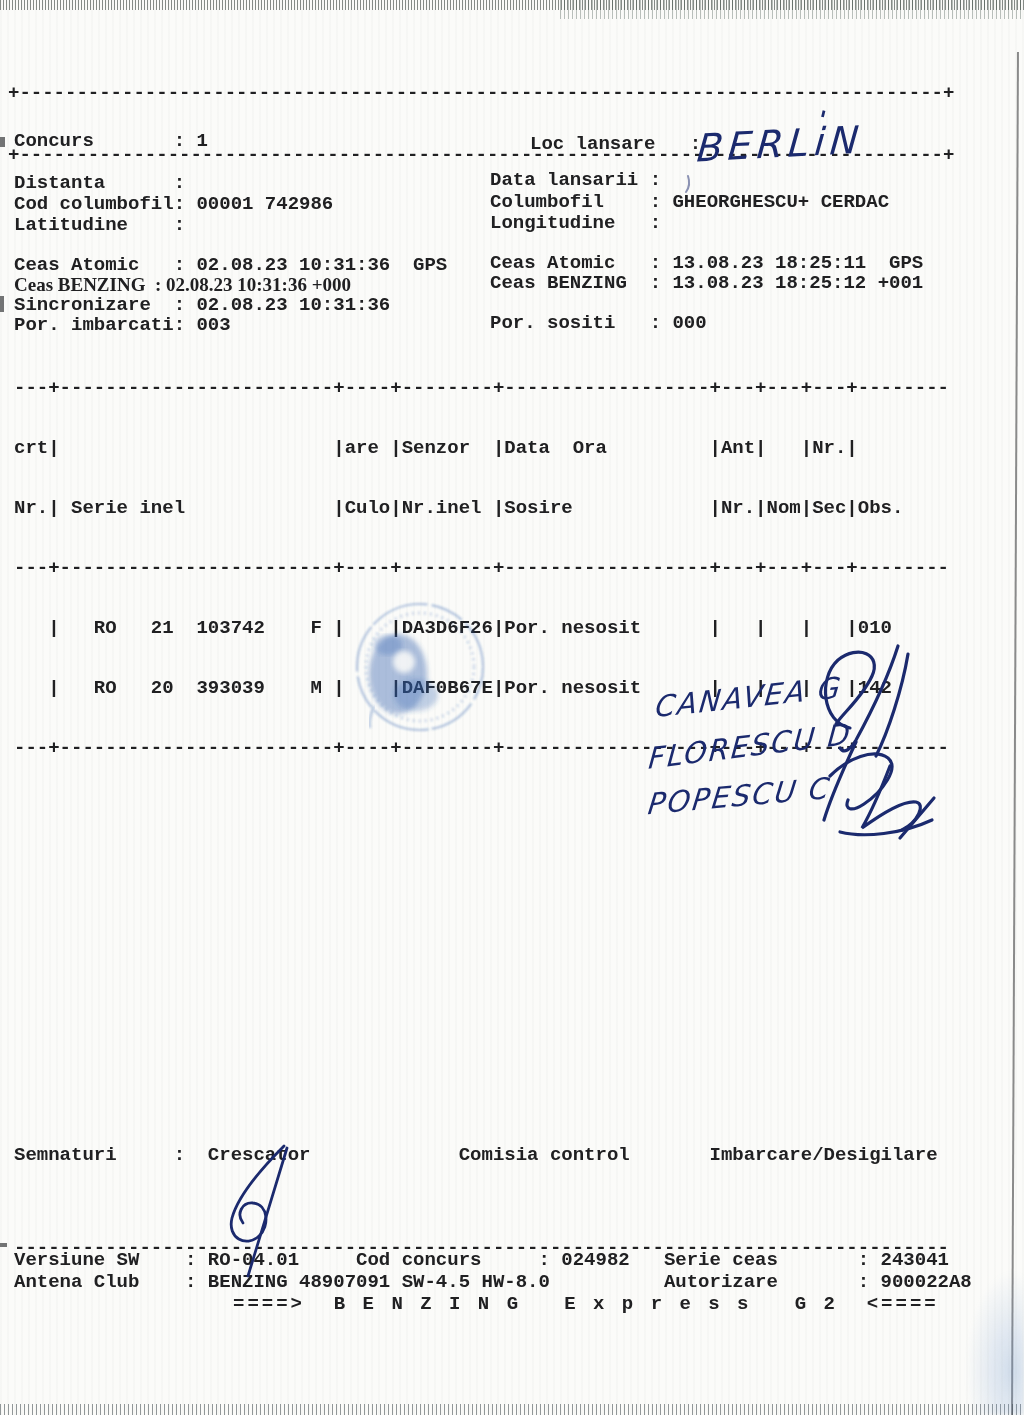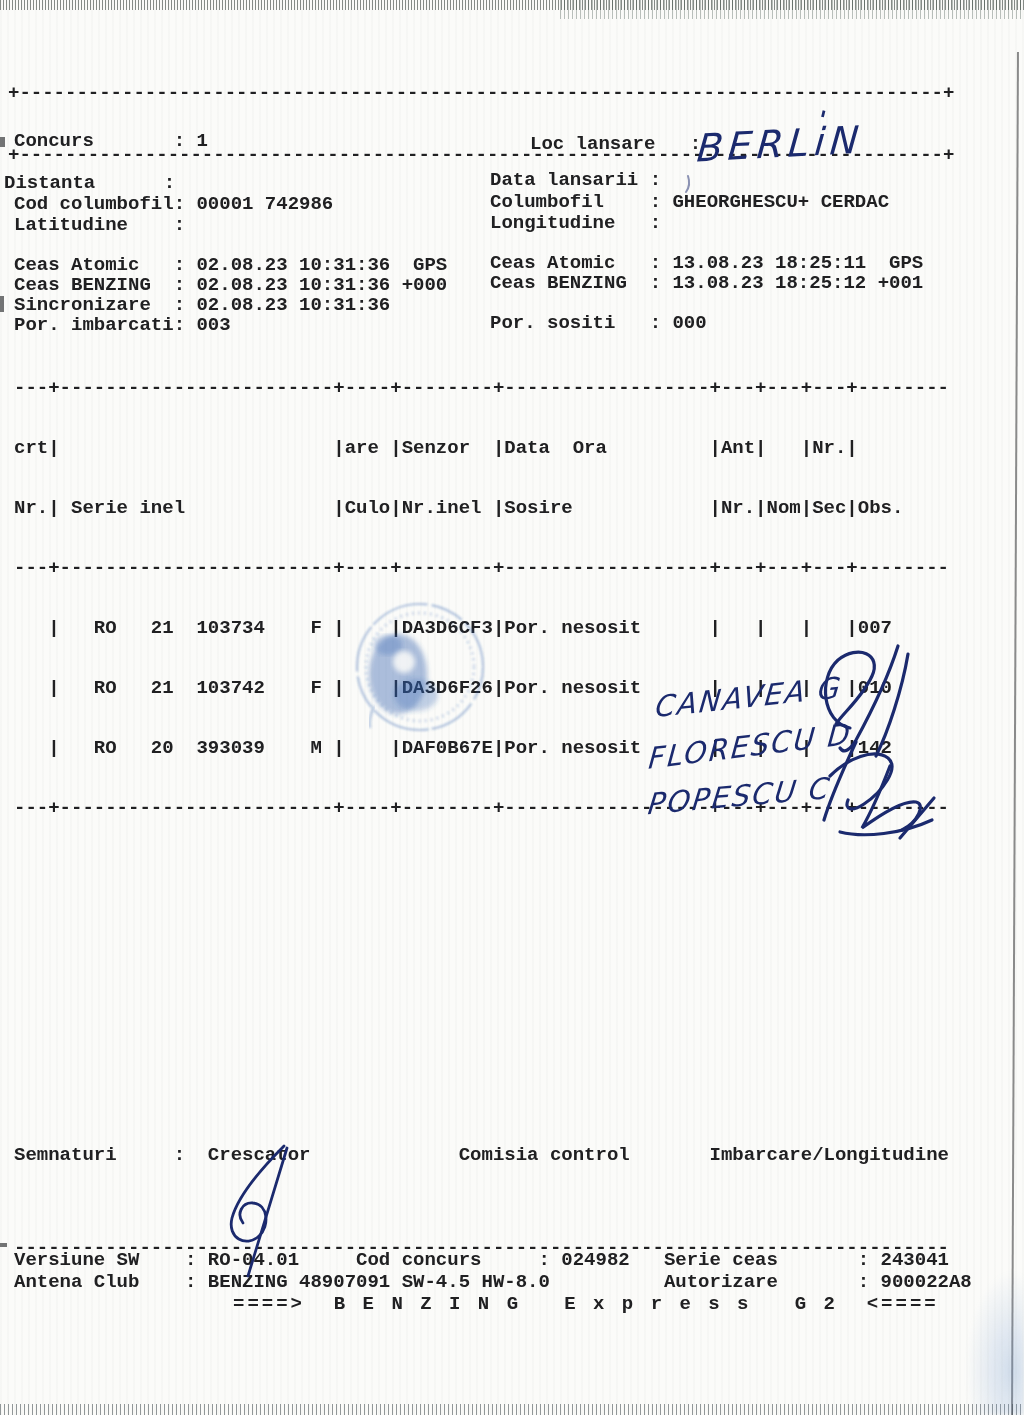--- a/index.html
+++ b/index.html
@@ -70,50 +70,49 @@
 <div class="edge-mark" style="left:0;top:296px;width:4px;height:16px;"></div>
 <div class="edge-mark" style="left:0;top:1243px;width:7px;height:4px;"></div>
 <div class="texture"></div>
 
 <div class="mono headerbox" style="left:8px;top:42px;">
   <div>+---------------------------------------------------------------------------------+</div>
   <div>+---------------------------------------------------------------------------------+</div>
 </div>
 
 <div class="mono" style="left:14px;top:131px;">Concurs       : 1</div>
-<div class="mono" style="left:4px;top:173px;">Distanta      :</div>
+<div class="mono" style="left:14px;top:173px;">Distanta      :</div>
 <div class="mono" style="left:14px;top:194px;">Cod columbofil: 00001 742986</div>
 <div class="mono" style="left:14px;top:215px;">Latitudine    :</div>
 
 <div class="mono" style="left:490px;top:134px;margin-left:40px;">Loc lansare   :</div>
 <div class="mono" style="left:490px;top:170px;">Data lansarii :</div>
 <div class="mono" style="left:490px;top:192px;">Columbofil    : GHEORGHESCU+ CERDAC</div>
 <div class="mono" style="left:490px;top:213px;">Longitudine   :</div>
 
 <div class="mono" style="left:14px;top:255px;text-align:center;">Ceas Atomic   : 02.08.23 10:31:36  GPS</div>
-<div class="mono" style="left:14px;top:275px;">Ceas BENZING  : 02.08.23 10:31:36 +000</div>
+<div class="mono" style="left:14px;top:275px;font-family:Liberation Serif, serif;">Ceas BENZING  : 02.08.23 10:31:36 +000</div>
 <div class="mono" style="left:14px;top:295px;">Sincronizare  : 02.08.23 10:31:36</div>
 <div class="mono" style="left:14px;top:315px;">Por. imbarcati: 003</div>
 
 <div class="mono" style="left:490px;top:253px;">Ceas Atomic   : 13.08.23 18:25:11  GPS</div>
 <div class="mono" style="left:490px;top:273px;text-align:center;">Ceas BENZING  : 13.08.23 18:25:12 +001</div>
 <div class="mono" style="left:490px;top:313px;">Por. sositi   : 000</div>
 
 <div class="mono tablelines" style="left:14px;top:338px;">
   <div>---+------------------------+----+--------+------------------+---+---+---+--------</div>
   <div>crt|                        |are |Senzor  |Data  Ora         |Ant|   |Nr.|</div>
   <div>Nr.| Serie inel             |Culo|Nr.inel |Sosire            |Nr.|Nom|Sec|Obs.</div>
   <div>---+------------------------+----+--------+------------------+---+---+---+--------</div>
-  <div>   |   RO   21  103734    F |    |DA3D6CF3|Por. nesosit      |   |   |   |007</div>
   <div>   |   RO   21  103742    F |    |DA3D6F26|Por. nesosit      |   |   |   |010</div>
   <div>   |   RO   20  393039    M |    |DAF0B67E|Por. nesosit      |   |   |   |142</div>
   <div>---+------------------------+----+--------+------------------+---+---+---+--------</div>
 </div>
 
-<div class="mono" style="left:14px;top:1145px;">Semnaturi     :  Crescator             Comisia control       Imbarcare/Longitudine</div>
+<div class="mono" style="left:14px;top:1145px;">Semnaturi     :  Crescator             Comisia control       Imbarcare/Desigilare</div>
 
 <div class="mono" style="left:14px;top:1238px;">----------------------------------------------------------------------------------</div>
 <div class="mono" style="left:14px;top:1250px;">Versiune SW    : RO-04.01     Cod concurs     : 024982   Serie ceas       : 243041</div>
 <div class="mono" style="left:14px;top:1272px;">Antena Club    : BENZING 48907091 SW-4.5 HW-8.0          Autorizare       : 900022A8</div>
 <div class="mono wide" style="left:233px;top:1294px;">====&gt;  B E N Z I N G   E x p r e s s   G 2  &lt;====</div>
 
 <div class="pen pen-big" style="left:697px;top:122px;">BERLiN</div>
 <div class="pen tick" style="left:818px;top:106px;">'</div>
 <div class="pen pen-name n1" style="left:655px;top:680px;">CANAVEA G</div>
 <div class="pen pen-name n2" style="left:648px;top:729px;">FLORESCU D</div>

